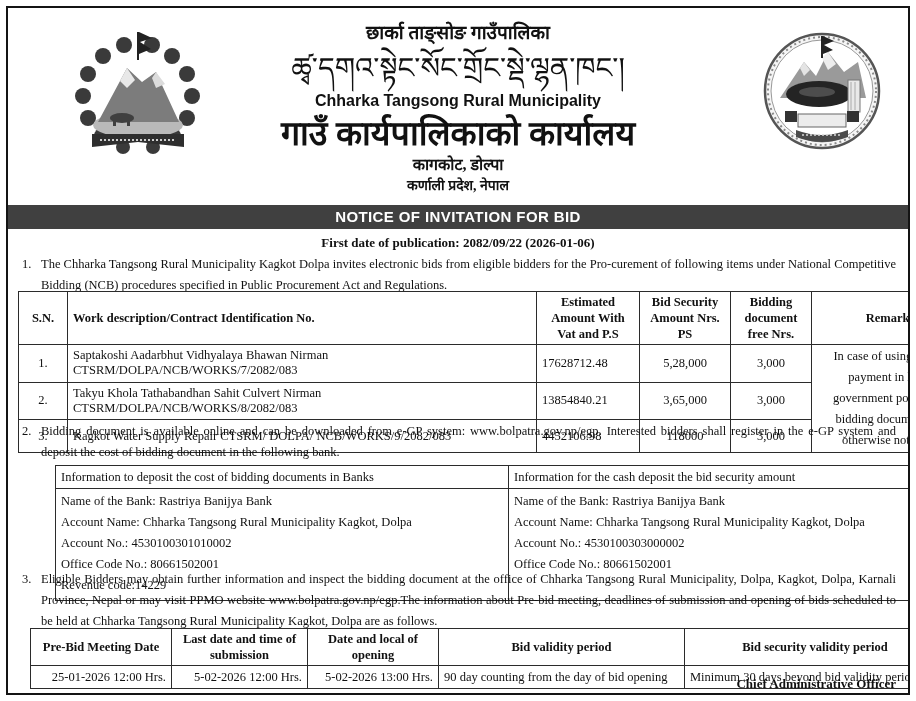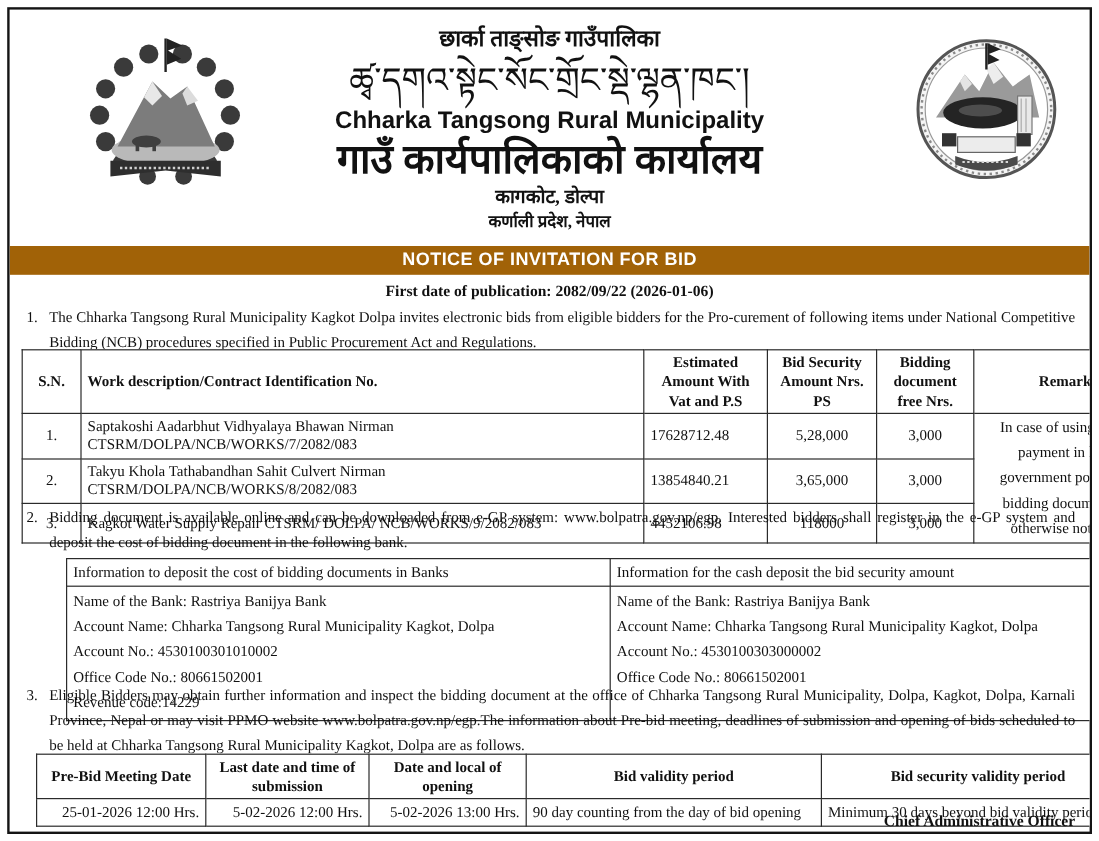--- a/index.html
+++ b/index.html
@@ -6,31 +6,31 @@
   .page {
     position:absolute; inset:6px; border:2px solid #141414;
     background:#fff; overflow:hidden;
     font-family:"Liberation Serif","DejaVu Serif",serif;
     color:#111; font-size:12.5px;
   }
   
   .hdr { position:absolute; top:0; left:0; right:0; text-align:center; }
   .hdr-np1   { margin-top:10px; font-size:19px; font-weight:bold; line-height:30px; }
   .hdr-tib   { font-size:29px;  line-height:40px; }
-  .hdr-en    { font-family:"Liberation Sans","DejaVu Sans",sans-serif; font-size:20px; font-weight:bold; line-height:26px; }
+  .hdr-en    { font-family:"Liberation Sans","DejaVu Sans",sans-serif; font-size:16px; font-weight:bold; line-height:26px; }
   .hdr-office{ font-size:34px; font-weight:bold; line-height:40px; }
   .hdr-a1    { font-size:16px; font-weight:bold; line-height:22px; }
   .hdr-a2    { font-size:14px; font-weight:bold; line-height:19px; }
   .logo { position:absolute; }
   .logo-left  { left:64px;  top:20px; }
   .logo-right { right:26px; top:20px; }
   
   .banner {
     position:absolute; top:197px; left:0; right:0; height:24px;
-    background:#a16207; color:#fff; text-align:center;
+    background:#404040; color:#fff; text-align:center;
     font-family:"Liberation Sans","DejaVu Sans",sans-serif;
     font-weight:bold; font-size:15px; line-height:24px; letter-spacing:.4px;
   }
   .pubdate { position:absolute; top:227px; left:0; right:0; text-align:center; font-weight:bold; font-size:13px; }
   
   .para { position:absolute; left:14px; right:12px; text-align:justify; line-height:21px; padding-left:19px; }
   .para .num { position:absolute; left:0; top:0; }
   .para1 { top:246px; }
   .para2 { top:413px; }
   .para3 { top:561px; }

